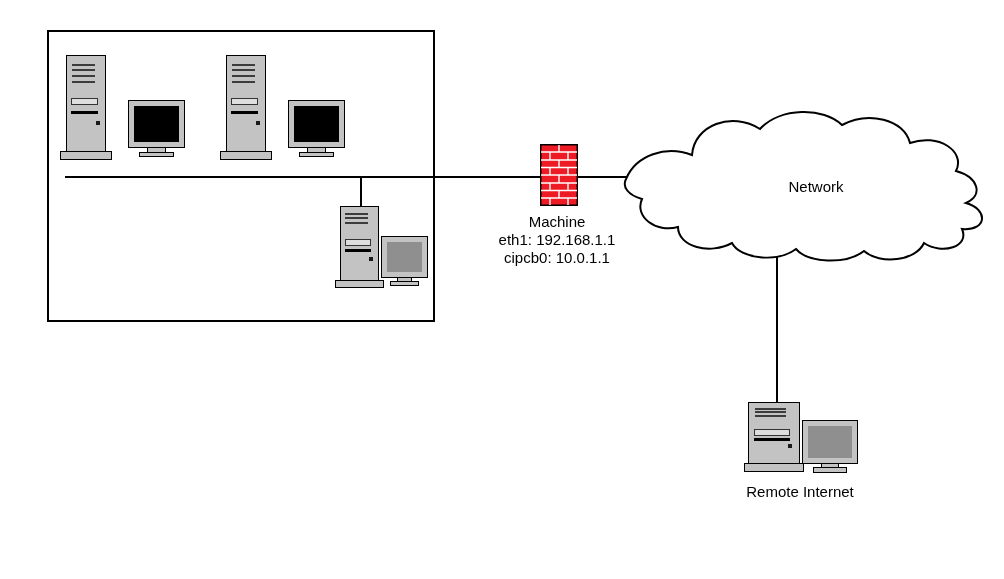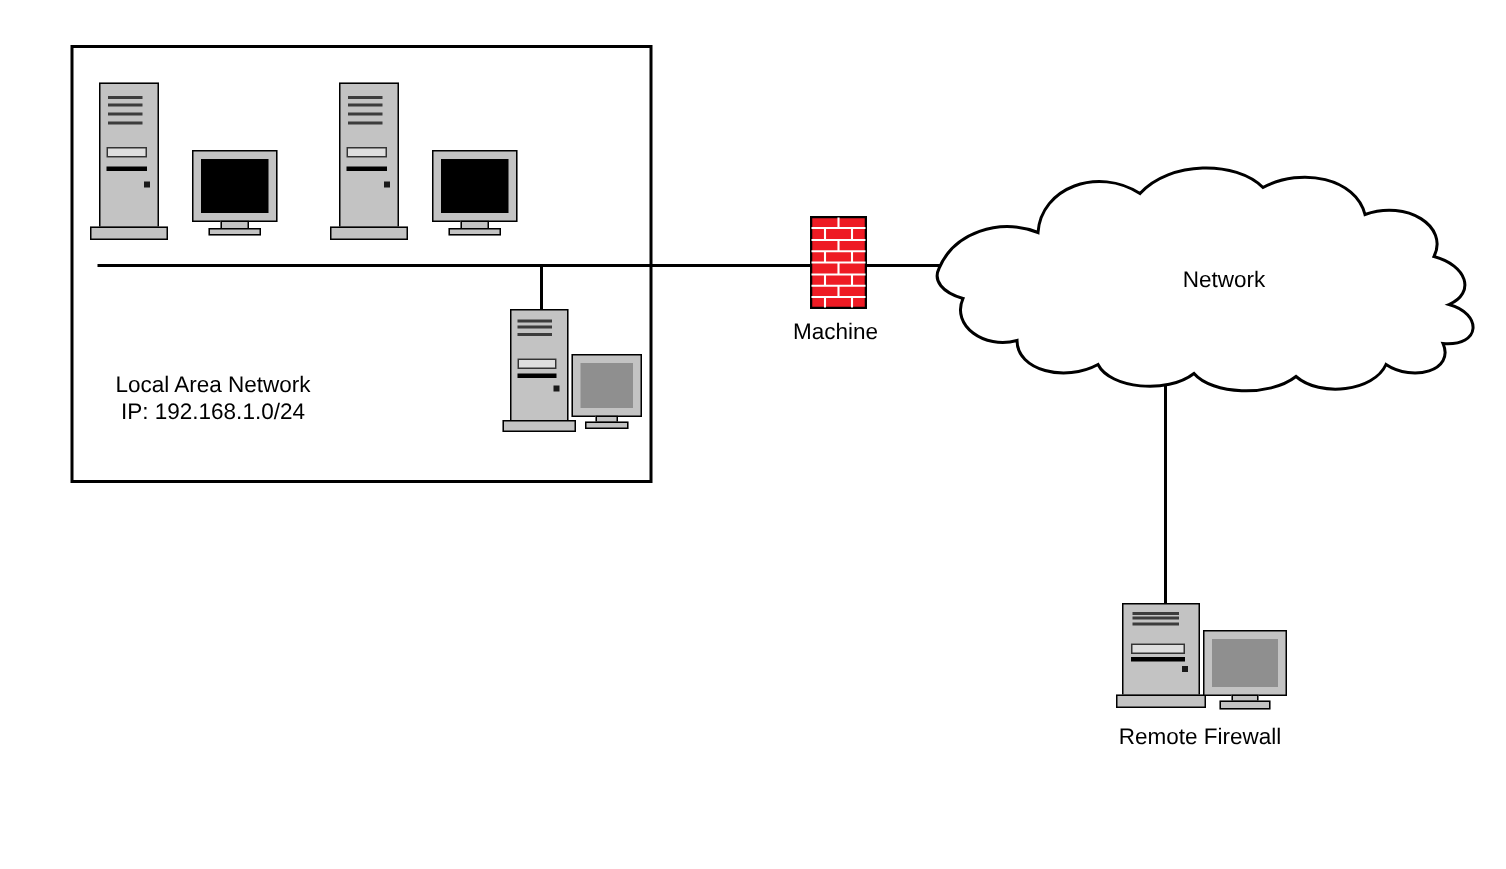--- a/index.html
+++ b/index.html
@@ -188,28 +188,26 @@
       <div class="btn"></div>
     </div>
     <div class="tbase"></div>
     <div class="monitor">
       <div class="screen gray"></div>
     </div>
     <div class="neck"></div>
     <div class="mbase"></div>
   </div>
 
-  <div class="label lan-label">
-    <div>Local Area Network</div>
-    <div>IP: 192.168.1.0/24</div>
-  </div>
 
   <div class="label fw-label">
     <div>Machine</div>
+    <div>eth1: 192.168.1.1</div>
+    <div>cipcb0: 10.0.1.1</div>
   </div>
 
   <div class="label internet-label">Network</div>
 
   <div class="label remote-label">
-    <div>Remote Firewall</div>
+    <div>Remote Internet</div>
   </div>
 
 </div>
 
 </body></html>

